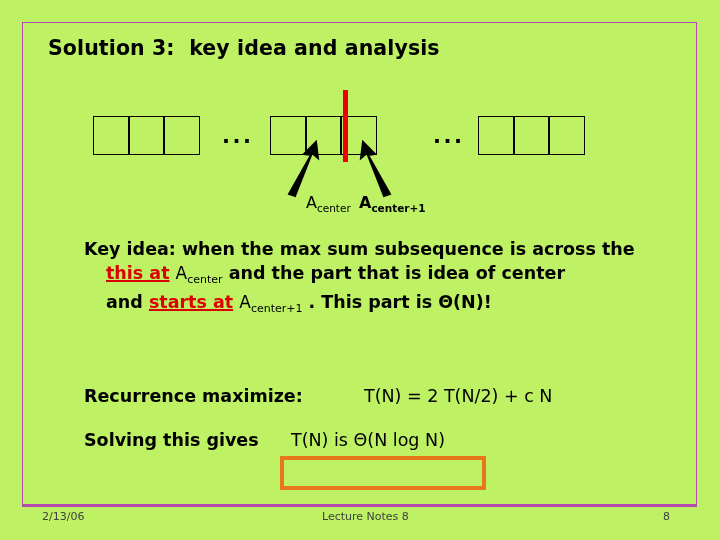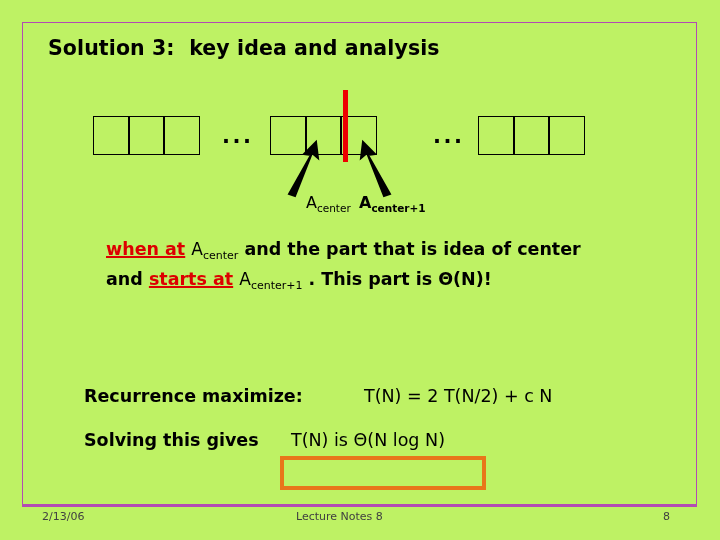--- a/index.html
+++ b/index.html
@@ -175,21 +175,21 @@
   }
   .foot {
     position: absolute;
     top: 510px;
     font-size: 11px;
     color: #404040;
     font-family: "DejaVu Sans", sans-serif;
     white-space: nowrap;
   }
   #foot-date { left: 42px; }
-  #foot-center { left: 296px; }
+  #foot-center { left: 322px; }
   #foot-page { left: 663px; }
 </style>
 </head>
 <body>
 
 <div id="slide">
 
   <div id="slide-border"></div>
 
   <div id="title">Solution 3:  key idea and analysis</div>
@@ -233,24 +233,25 @@
     </svg>
 
     <div class="alabel" id="alabel-center"><span>A</span><sub>center</sub></div>
 
     <div class="alabel" id="alabel-center1"><span>A</span><sub>center+1</sub></div>
 
   </div>
 
   <div id="keyidea">
 
-
-
-
-    <span class="ln indent"><span class="em">when at</span><span>&nbsp;</span><span class="plainvar"><span>A</span><sub>center</sub></span><span>  and the part that is idea of center</span></span>
+    <span class="ln"><span>Key idea:</span><span>  when the max sum subsequence is across the</span></span>
+
+
+
+    <span class="ln indent"><span class="em">this at</span><span>&nbsp;</span><span class="plainvar"><span>A</span><sub>center</sub></span><span>  and the part that is idea of center</span></span>
 
     <span class="ln indent"><span>and </span><span class="em">starts at</span><span>&nbsp;</span><span class="plainvar"><span>A</span><sub>center+1</sub></span><span> . This part is Θ(N)!</span></span>
 
   </div>
 
   <div id="rec-label">Recurrence maximize:</div>
   <div id="rec-formula">T(N)  = 2 T(N/2) + c N</div>
 
   <div id="solve-formula">T(N) is Θ(N log N)</div>
   <div id="solve-label">Solving this gives</div>

